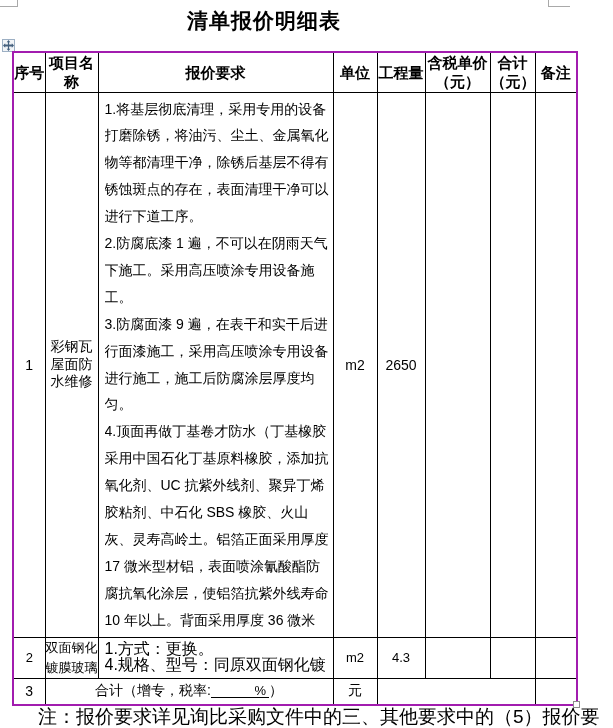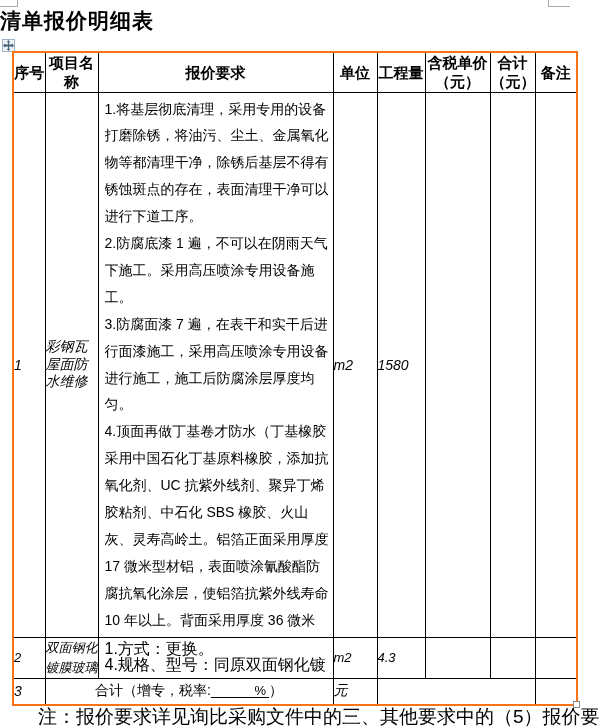--- a/index.html
+++ b/index.html
@@ -14,48 +14,48 @@
   }
   
   .corner { position:absolute; }
   .corner.tl { left:0; top:0; width:18px; height:7px;
     border-right:1px solid #a9a9a9; border-bottom:1px solid #a9a9a9; }
   .corner.tr { left:548px; top:0; width:22px; height:7px;
     border-left:1px solid #a9a9a9; border-bottom:1px solid #a9a9a9; }
 
   .title {
     position:absolute; left:0; top:7px; width:528px;
-    font-size:21px; font-weight:bold;
+    text-align:center; font-size:21px; font-weight:bold;
     letter-spacing:1px;
   }
 
   
   .move-handle {
     position:absolute; left:2px; top:39px; width:13px; height:13px;
     border:1px solid #9db0c4; background:#f2f5f8;
     display:flex; align-items:center; justify-content:center;
     cursor:move;
   }
 
   table.quote {
     position:absolute; left:12px; top:51px;
     border-collapse:collapse; table-layout:fixed;
     width:564px;
-    border:2px solid #f97316;
+    border:2px solid #a21caf;
   }
   table.quote th, table.quote td {
     border:1px solid #000;
     overflow:hidden;
   }
   table.quote th {
     font-size:15px; font-weight:bold; text-align:center;
     vertical-align:middle; white-space:pre-line; line-height:19px;
     height:40px;
   }
-  td.c { vertical-align:middle; font-size:14px;font-style:italic; }
+  td.c { text-align:center; vertical-align:middle; font-size:14px; }
   tr.r1 { height:545px; }
   tr.r2 { height:34px; }
   tr.r3 { height:27px; }
   tr.r1 td.name { font-size:14px; line-height:17.5px; }
   tr.r2 td.name { font-size:12px; line-height:20px; }
   td.feat { vertical-align:top; padding:3px 4px 0 6px; }
   .feat-box1 { height:540px; overflow:hidden; }
   .feat-box1 p { font-size:14px; line-height:26.9px; text-align:left; }
   .feat-box2 { height:32px; overflow:hidden; }
   .feat-box2 p { font-size:16px; line-height:16.5px; text-align:left; }
@@ -123,26 +123,26 @@
       </tr>
     </thead>
     <tbody>
       <tr class="r1">
         <td class="c">1</td>
         <td class="c name">彩钢瓦屋面防水维修</td>
         <td class="feat">
           <div class="feat-box1">
             <p>1.将基层彻底清理，采用专用的设备打磨除锈，将油污、尘土、金属氧化物等都清理干净，除锈后基层不得有锈蚀斑点的存在，表面清理干净可以进行下道工序。</p>
             <p>2.防腐底漆 1 遍，不可以在阴雨天气下施工。采用高压喷涂专用设备施工。</p>
-            <p>3.防腐面漆 7 遍，在表干和实干后进行面漆施工，采用高压喷涂专用设备进行施工，施工后防腐涂层厚度均匀。</p>
+            <p>3.防腐面漆 9 遍，在表干和实干后进行面漆施工，采用高压喷涂专用设备进行施工，施工后防腐涂层厚度均匀。</p>
             <p>4.顶面再做丁基卷才防水（丁基橡胶采用中国石化丁基原料橡胶，添加抗氧化剂、UC 抗紫外线剂、聚异丁烯胶粘剂、中石化 SBS 橡胶、火山灰、灵寿高岭土。铝箔正面采用厚度 17 微米型材铝，表面喷涂氰酸酯防腐抗氧化涂层，使铝箔抗紫外线寿命 10 年以上。背面采用厚度 36 微米增强型 PET，铝箔拉扯强度 90 公斤不断裂,经恒温高压粘合技术复合成型，老化寿命 10 年以上）。</p>
           </div>
         </td>
         <td class="c">m2</td>
-        <td class="c">1580</td>
+        <td class="c">2650</td>
         <td class="c"></td>
         <td class="c"></td>
         <td class="c"></td>
       </tr>
       <tr class="r2">
         <td class="c">2</td>
         <td class="c name">双面钢化镀膜玻璃</td>
         <td class="feat">
           <div class="feat-box2">
             <p>1.方式：更换。</p>

